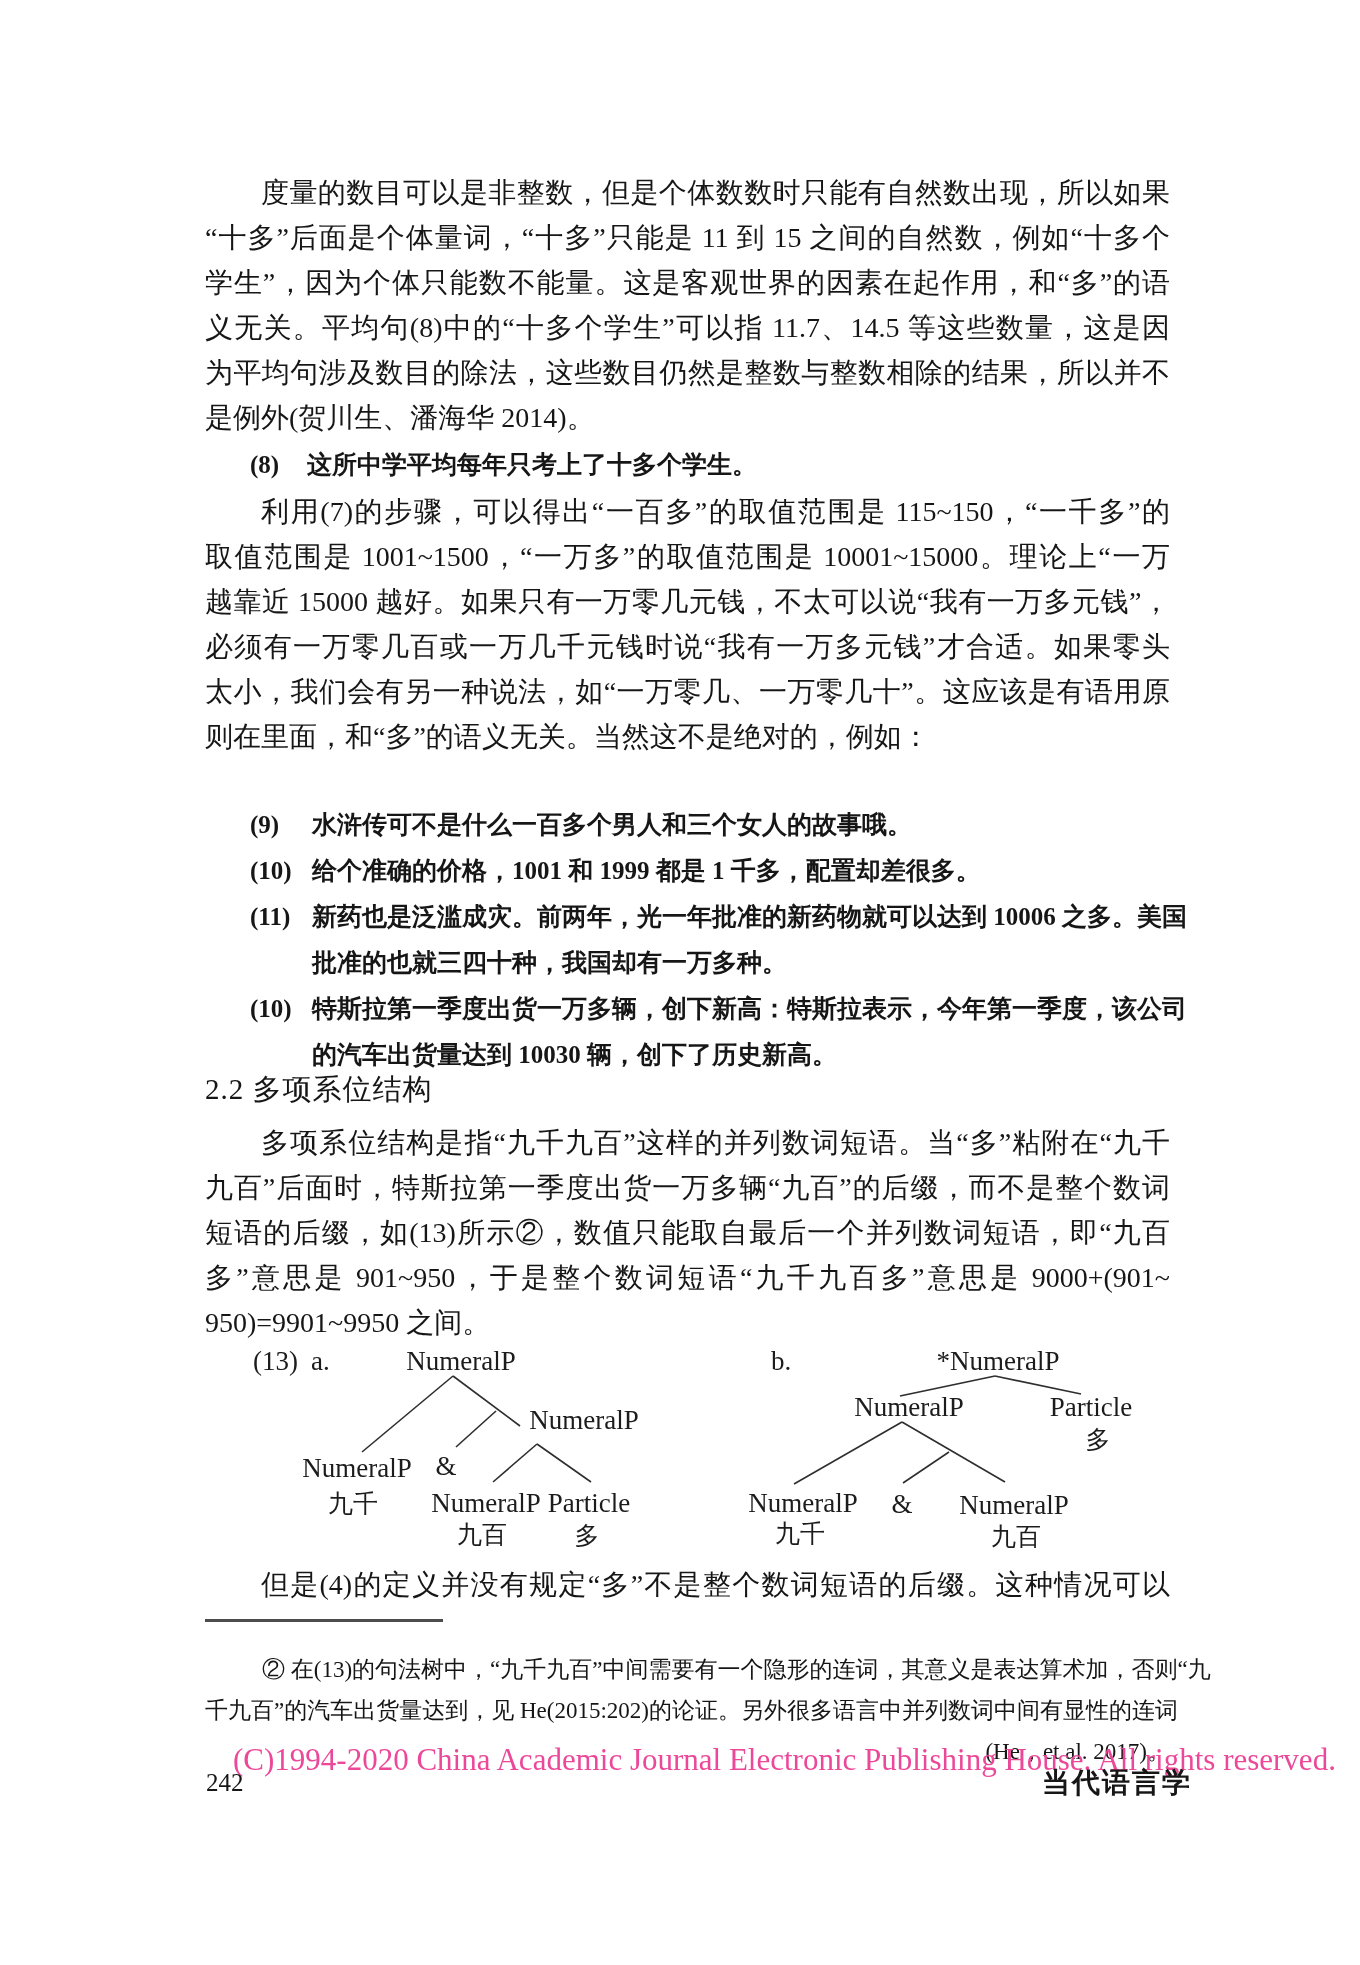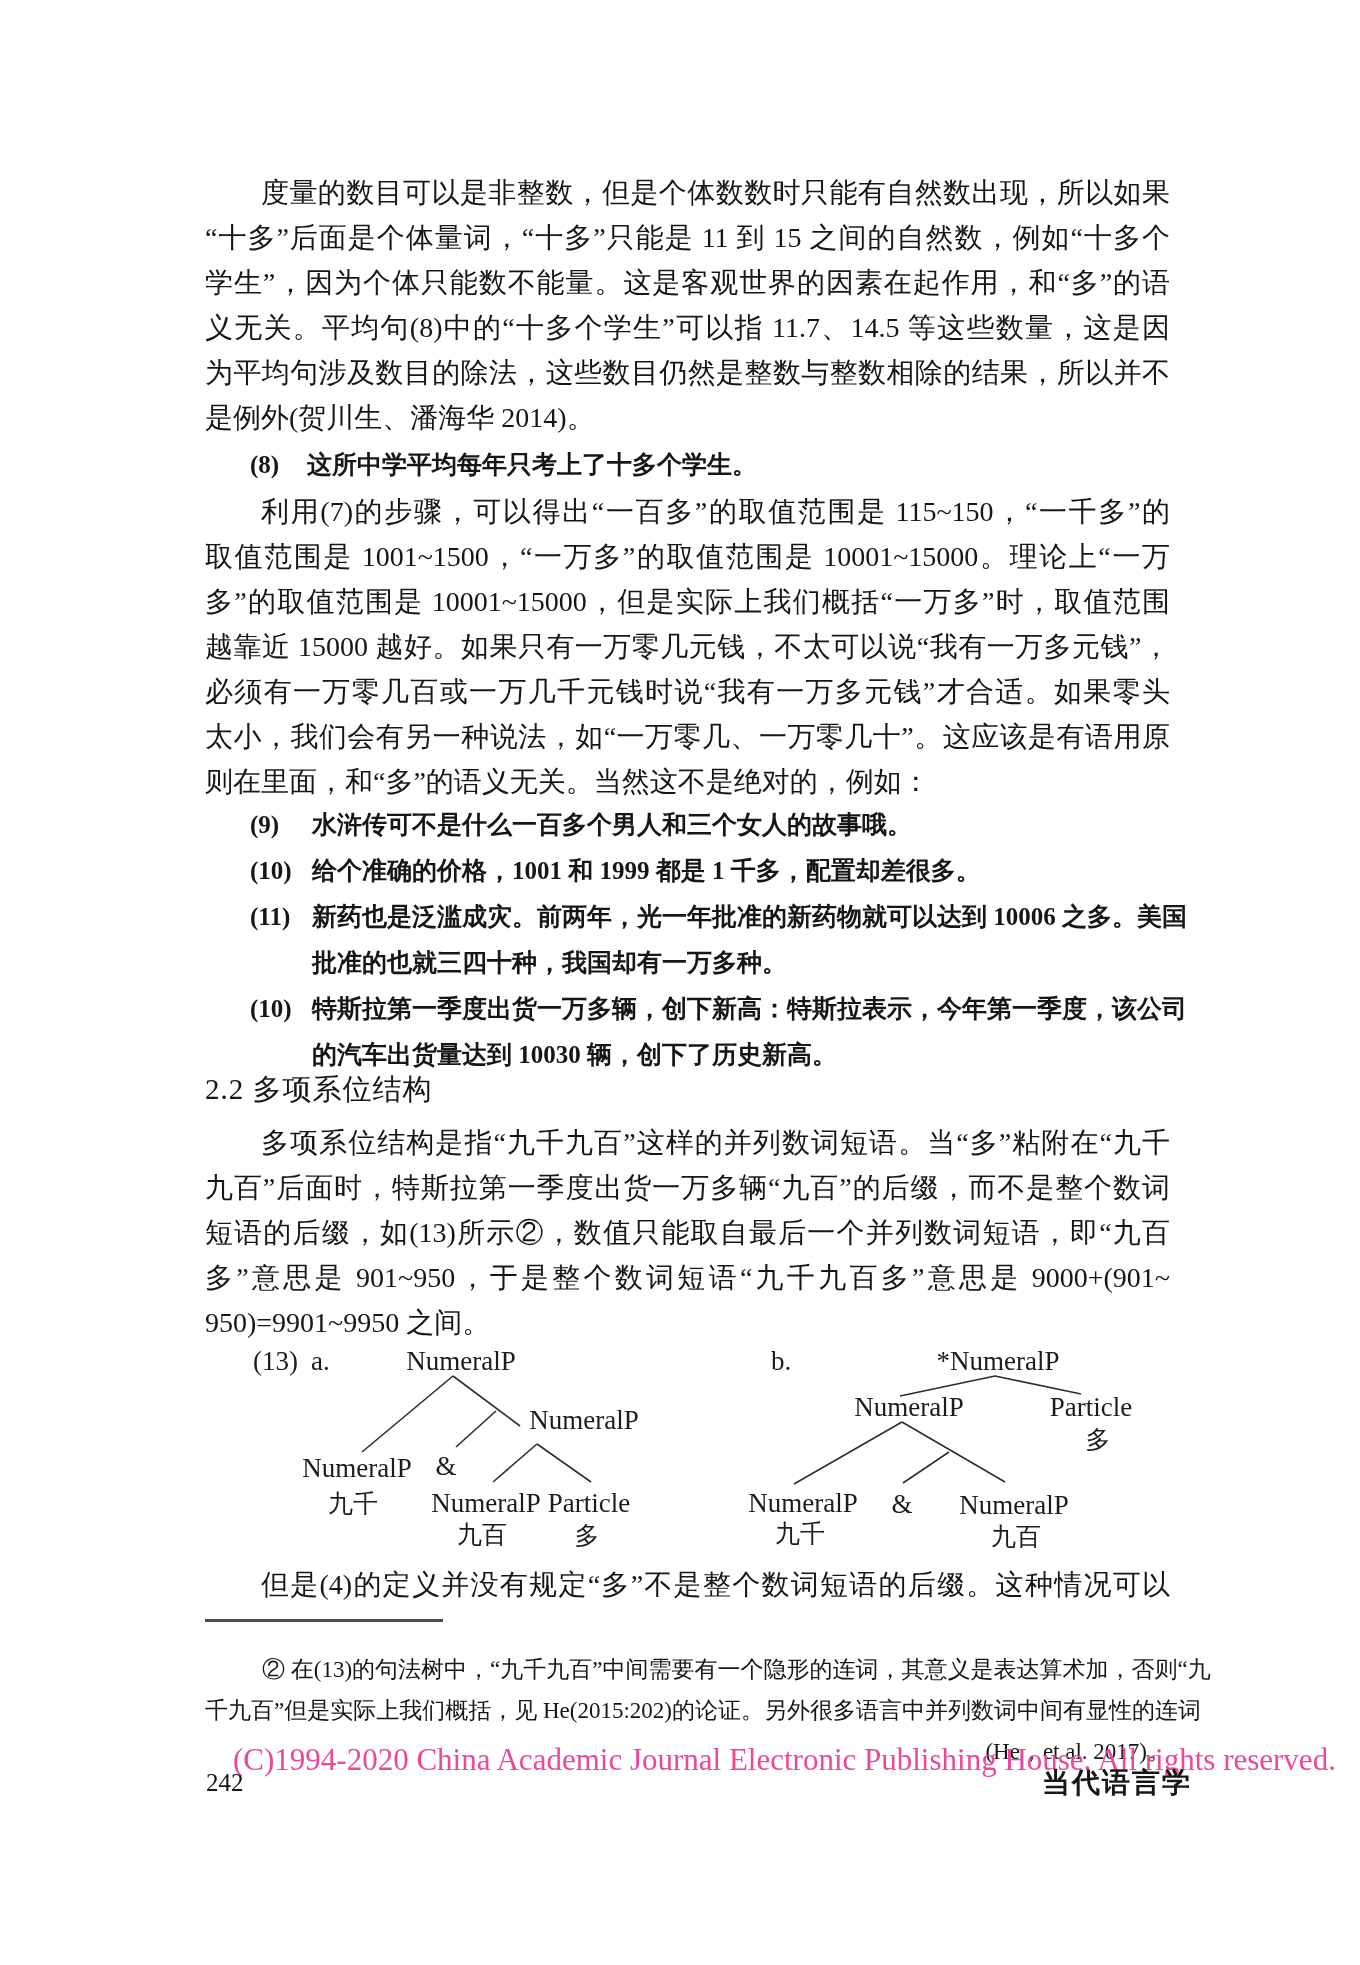--- a/index.html
+++ b/index.html
@@ -42,21 +42,20 @@
     <div class="ln">是例外(贺川生、潘海华 2014)。</div>
   </div>
 
   <div class="blk ex" style="top:442px">
     <div class="ln"><span class="num8">(8)</span><span>这所中学平均每年只考上了十多个学生。</span></div>
   </div>
 
   <div class="blk" style="top:489px">
     <div class="ln just ind">利用(7)的步骤，可以得出“一百多”的取值范围是 115~150，“一千多”的</div>
     <div class="ln just">取值范围是 1001~1500，“一万多”的取值范围是 10001~15000。理论上“一万</div>
-    <div class="ln just">多”的取值范围是 10001~15000，但是实际上我们概括“一万多”时，取值范围</div>
     <div class="ln just">越靠近 15000 越好。如果只有一万零几元钱，不太可以说“我有一万多元钱”，</div>
     <div class="ln just">必须有一万零几百或一万几千元钱时说“我有一万多元钱”才合适。如果零头</div>
     <div class="ln just">太小，我们会有另一种说法，如“一万零几、一万零几十”。这应该是有语用原</div>
     <div class="ln">则在里面，和“多”的语义无关。当然这不是绝对的，例如：</div>
   </div>
 
   <div class="blk ex" style="top:802px">
     <div class="ln"><span class="num">(9)</span><span>水浒传可不是什么一百多个男人和三个女人的故事哦。</span></div>
     <div class="ln"><span class="num">(10)</span><span>给个准确的价格，1001 和 1999 都是 1 千多，配置却差很多。</span></div>
     <div class="ln"><span class="num">(11)</span><span>新药也是泛滥成灾。前两年，光一年批准的新药物就可以达到 10006 之多。美国</span></div>
@@ -118,21 +117,21 @@
   </svg>
 
   <div class="blk" style="top:1562px">
     <div class="ln just ind">但是(4)的定义并没有规定“多”不是整个数词短语的后缀。这种情况可以</div>
   </div>
 
   <div class="sep"></div>
 
   <div class="blk fn" style="top:1649px">
     <div class="ln just fnind">②  在(13)的句法树中，“九千九百”中间需要有一个隐形的连词，其意义是表达算术加，否则“九</div>
-    <div class="ln just">千九百”但是实际上我们概括，见 He(2015:202)的论证。另外很多语言中并列数词中间有显性的连词</div>
+    <div class="ln just">千九百”的汽车出货量达到，见 He(2015:202)的论证。另外很多语言中并列数词中间有显性的连词</div>
     <div class="ln">(He，et al. 2017)。</div>
   </div>
 
   <div class="copyright">(C)1994-2020 China Academic Journal Electronic Publishing House. All rights reserved.    http://w</div>
   <div class="pageno">242</div>
   <div class="journal">当代语言学</div>
 
 </div>
 
 </body></html>

